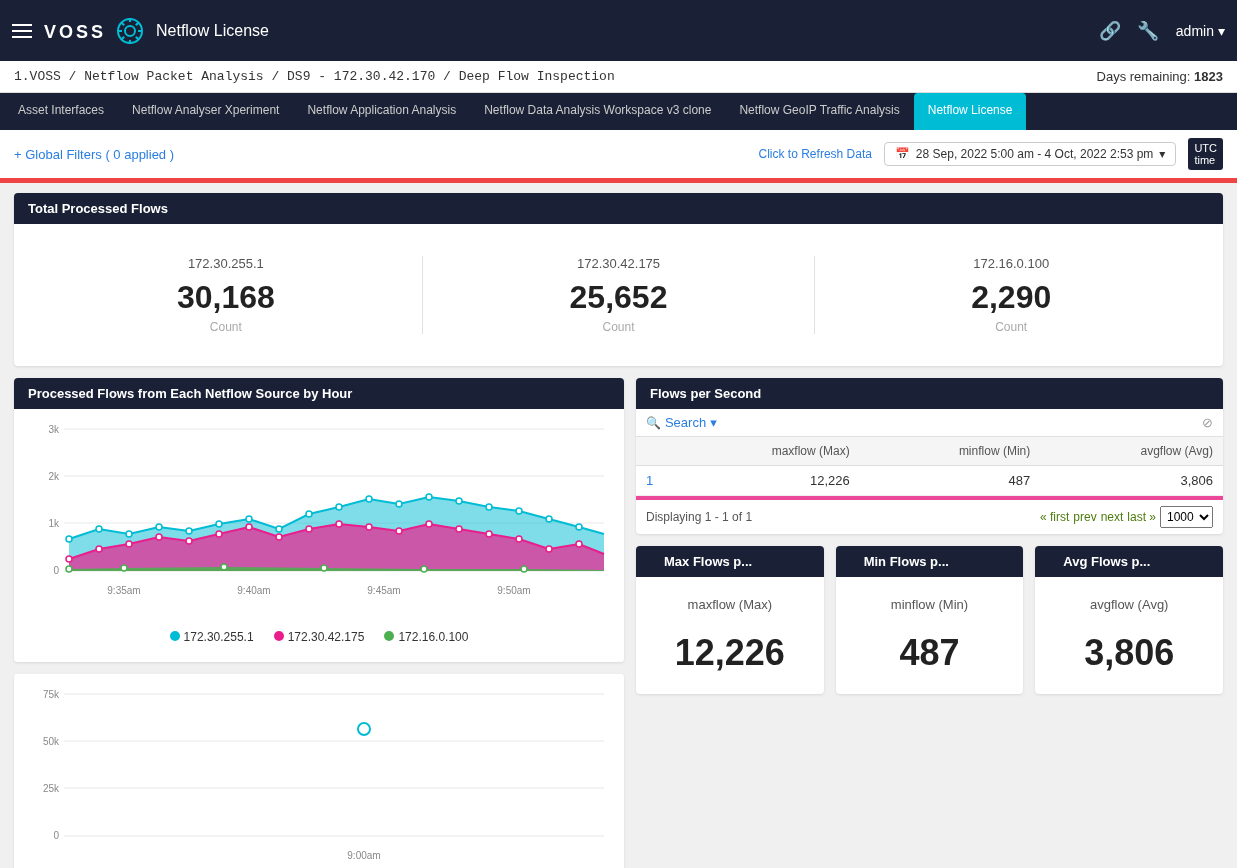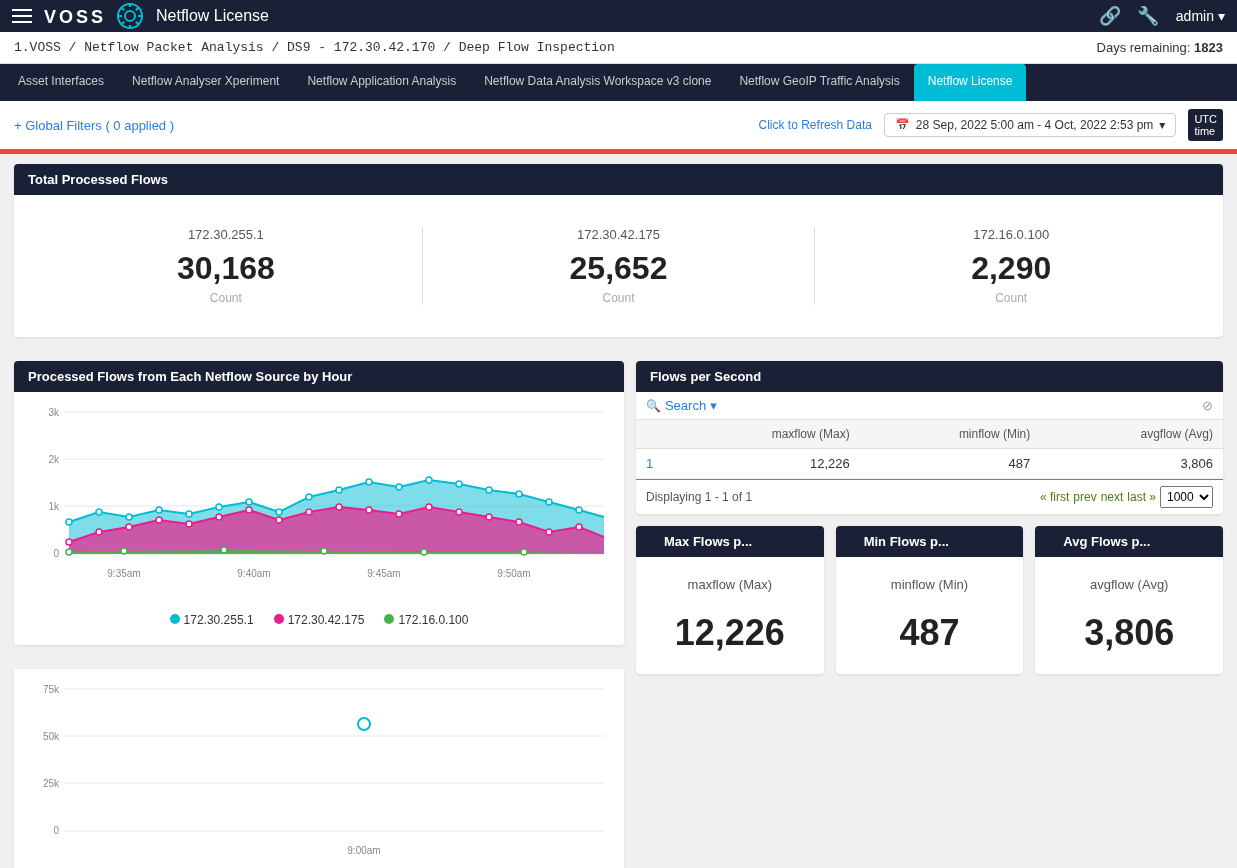--- a/index.html
+++ b/index.html
@@ -5,21 +5,21 @@
     * { box-sizing: border-box; margin: 0; padding: 0; }
     body { font-family: Arial, sans-serif; font-size: 13px; background: #f0f0f0; color: #333; overflow-x: hidden; }
 
     
     .top-nav {
       background: #1a2035;
       color: white;
       display: flex;
       align-items: center;
       padding: 0 12px;
-      height: 32px;
+      height: 61px;
       gap: 12px;
     }
     .hamburger { display: flex; flex-direction: column; gap: 4px; cursor: pointer; }
     .hamburger span { width: 20px; height: 2px; background: white; display: block; }
     .brand { display: flex; align-items: center; gap: 8px; }
     .app-title { font-size: 16px; font-weight: normal; }
     .nav-right { margin-left: auto; display: flex; align-items: center; gap: 16px; }
     .nav-icon { color: white; font-size: 18px; cursor: pointer; }
     .admin-btn { color: white; background: none; border: none; font-size: 14px; cursor: pointer; display: flex; align-items: center; gap: 4px; }
 
@@ -83,21 +83,21 @@
       font-size: 11px;
     }
 
     
     .main-content { padding: 10px 14px; }
 
     
     .panel {
       background: white;
       border-radius: 4px;
-      margin-bottom: 24px;
+      margin-bottom: 12px;
       overflow: hidden;
       box-shadow: 0 1px 3px rgba(0,0,0,0.1);
     }
     .panel-header {
       background: #1a2035;
       color: white;
       padding: 8px 14px;
       font-size: 13px;
       font-weight: bold;
     }
@@ -129,21 +129,21 @@
     .table-panel { background: white; border-radius: 4px; box-shadow: 0 1px 3px rgba(0,0,0,0.1); overflow: hidden; }
     .table-panel .panel-header { background: #1a2035; color: white; padding: 8px 14px; font-size: 13px; font-weight: bold; }
     .search-bar { padding: 6px 10px; border-bottom: 1px solid #e0e0e0; display: flex; align-items: center; justify-content: space-between; }
     .search-btn { display: flex; align-items: center; gap: 4px; color: #2a7de1; cursor: pointer; font-size: 13px; }
     .search-icon { font-size: 12px; }
     .data-table { width: 100%; border-collapse: collapse; }
     .data-table th { background: #f5f5f5; padding: 7px 10px; text-align: right; font-size: 12px; color: #555; border-bottom: 1px solid #ddd; font-weight: normal; }
     .data-table th:first-child { text-align: left; width: 30px; }
     .data-table td { padding: 7px 10px; text-align: right; font-size: 13px; border-bottom: 1px solid #f0f0f0; }
     .data-table td:first-child { text-align: left; color: #2a7de1; }
-    .table-footer { padding: 6px 10px; font-size: 12px; color: #555; display: flex; align-items: center; justify-content: space-between; border-top: 1px solid #ec4899; }
+    .table-footer { padding: 6px 10px; font-size: 12px; color: #555; display: flex; align-items: center; justify-content: space-between; border-top: 4px solid #ec4899; }
     .pagination { display: flex; gap: 4px; align-items: center; }
     .page-link { color: #4d7c0f; cursor: pointer; }
 
     
     .three-col { display: flex; gap: 12px; margin-bottom: 12px; }
     .metric-panel { flex: 1; background: white; border-radius: 4px; overflow: hidden; box-shadow: 0 1px 3px rgba(0,0,0,0.1); }
     .metric-panel .panel-header { background: #1a2035; color: white; padding: 8px 28px; font-size: 13px; font-weight: bold; }
     .metric-body { padding: 20px 16px; text-align: center; }
     .metric-label { font-size: 13px; color: #555; margin-bottom: 20px; }
     .metric-value { font-size: 36px; font-weight: bold; color: #222; }

